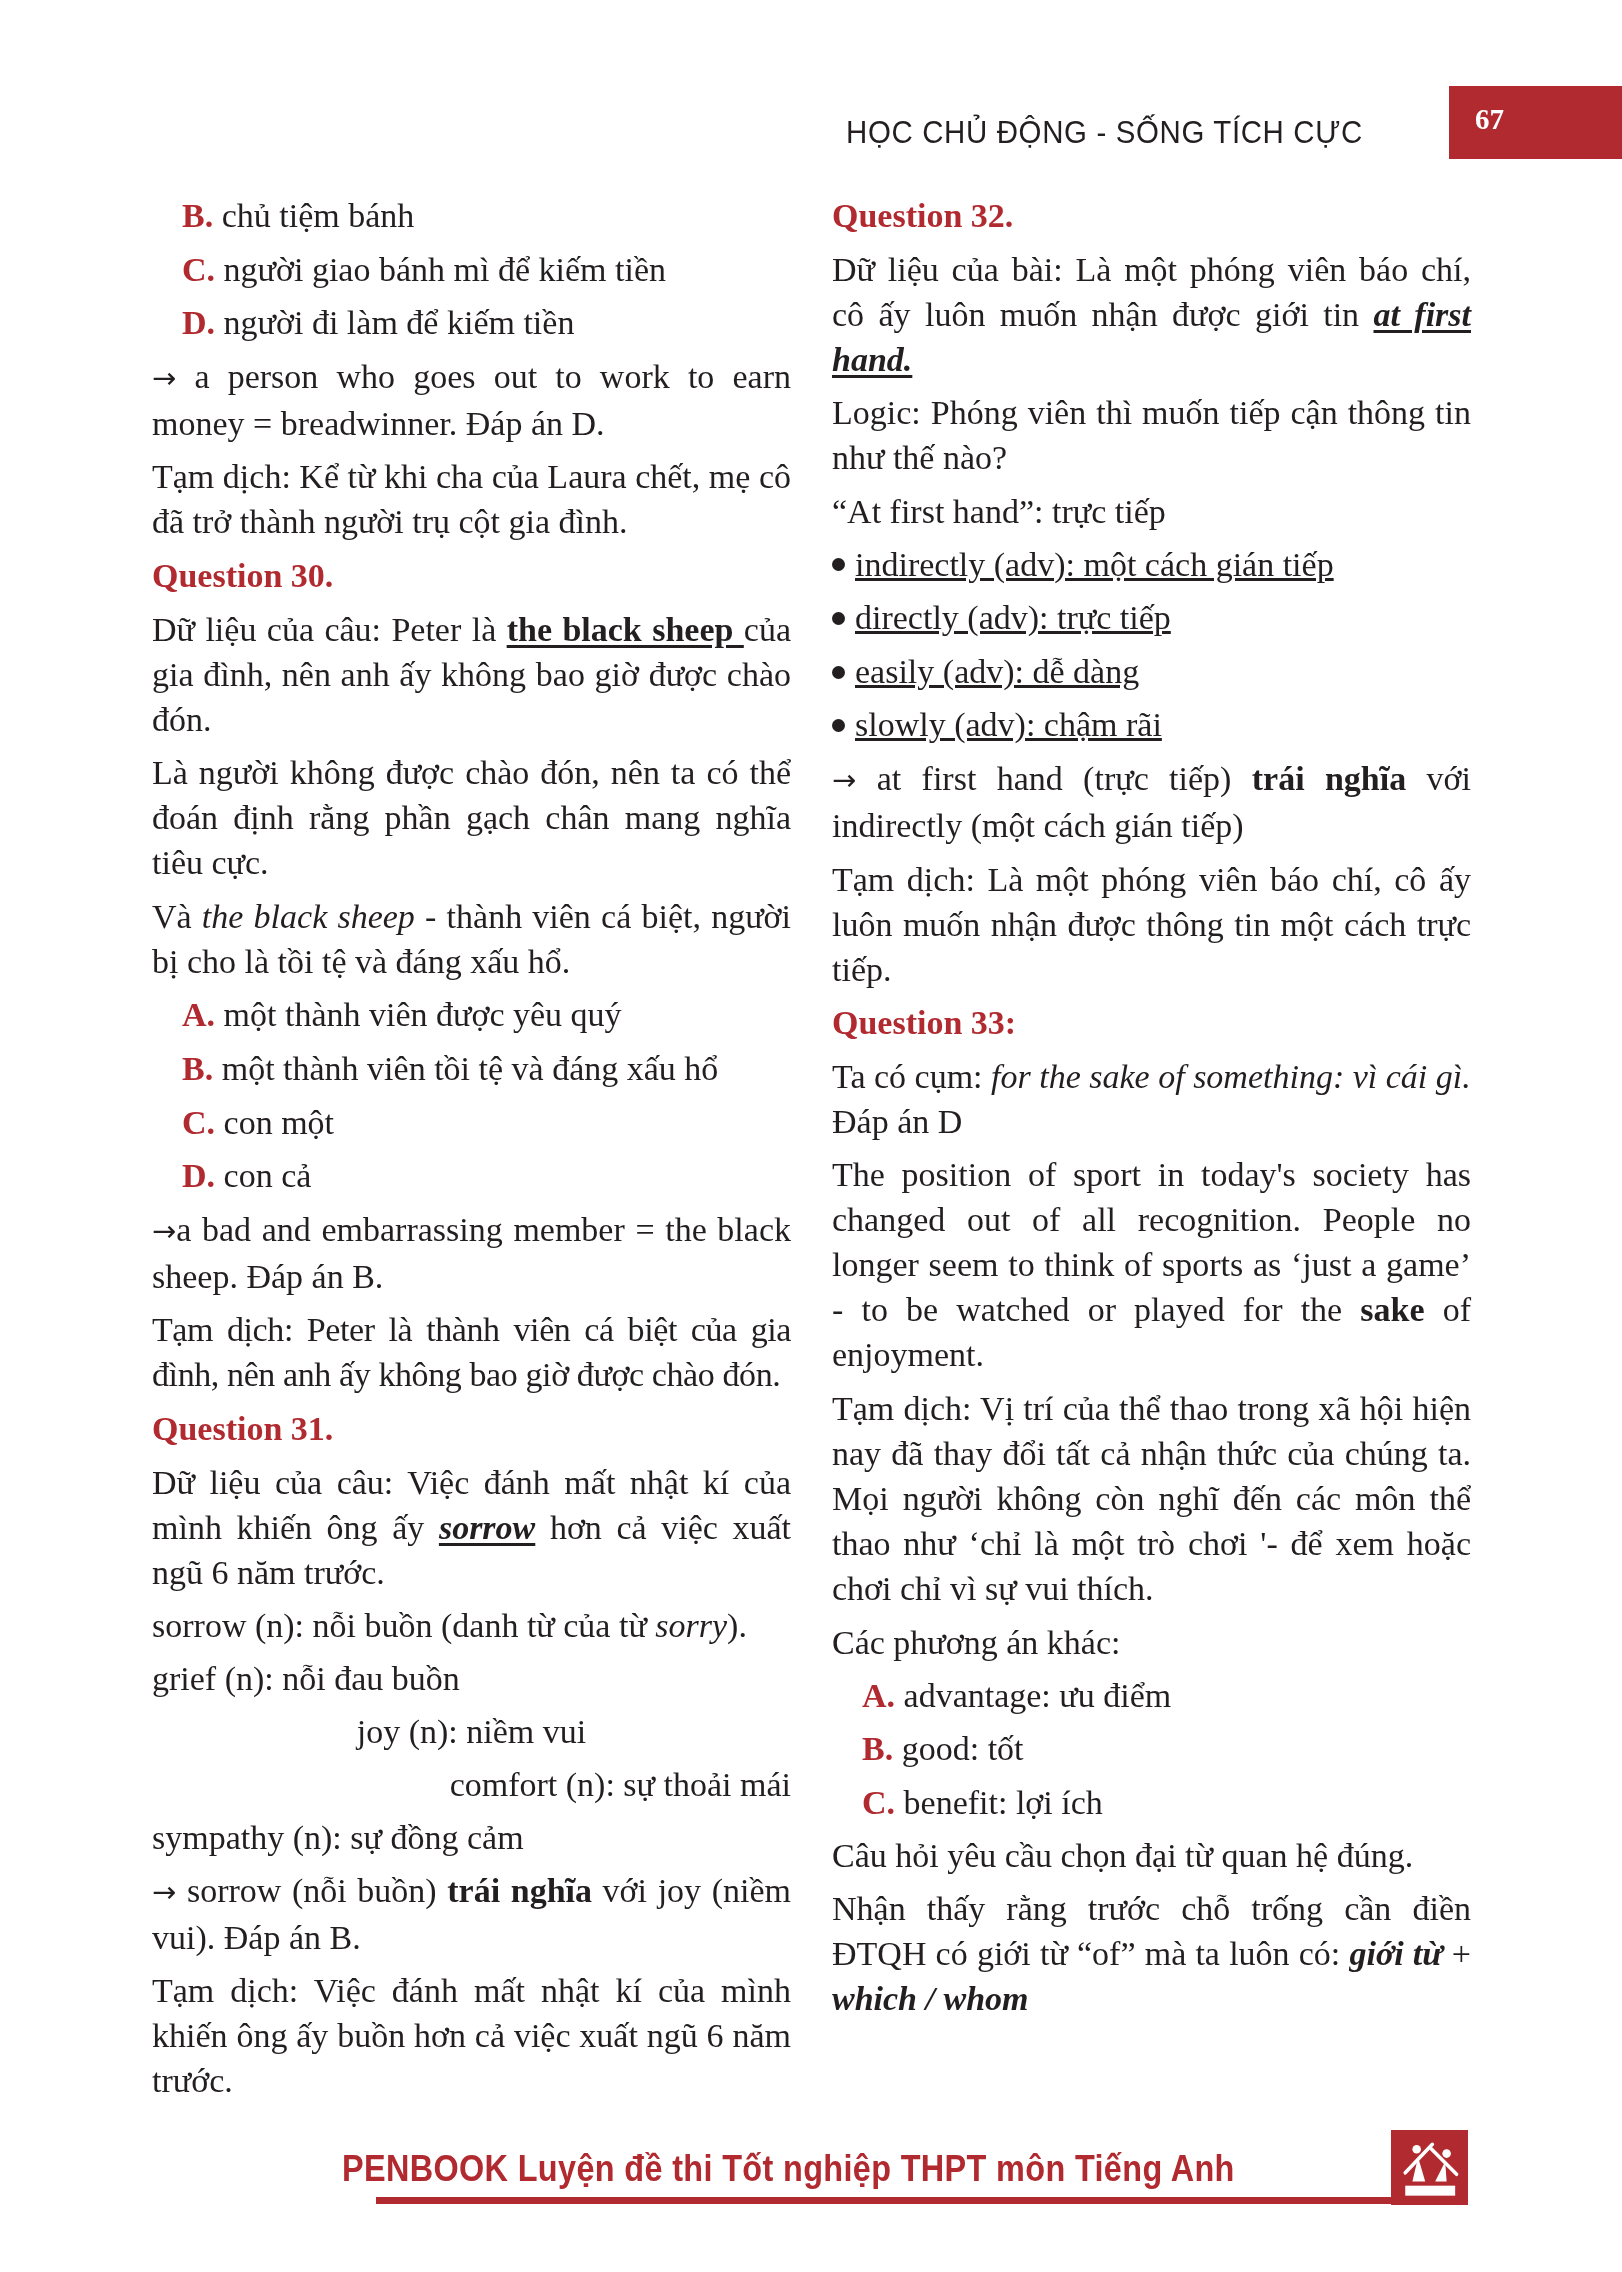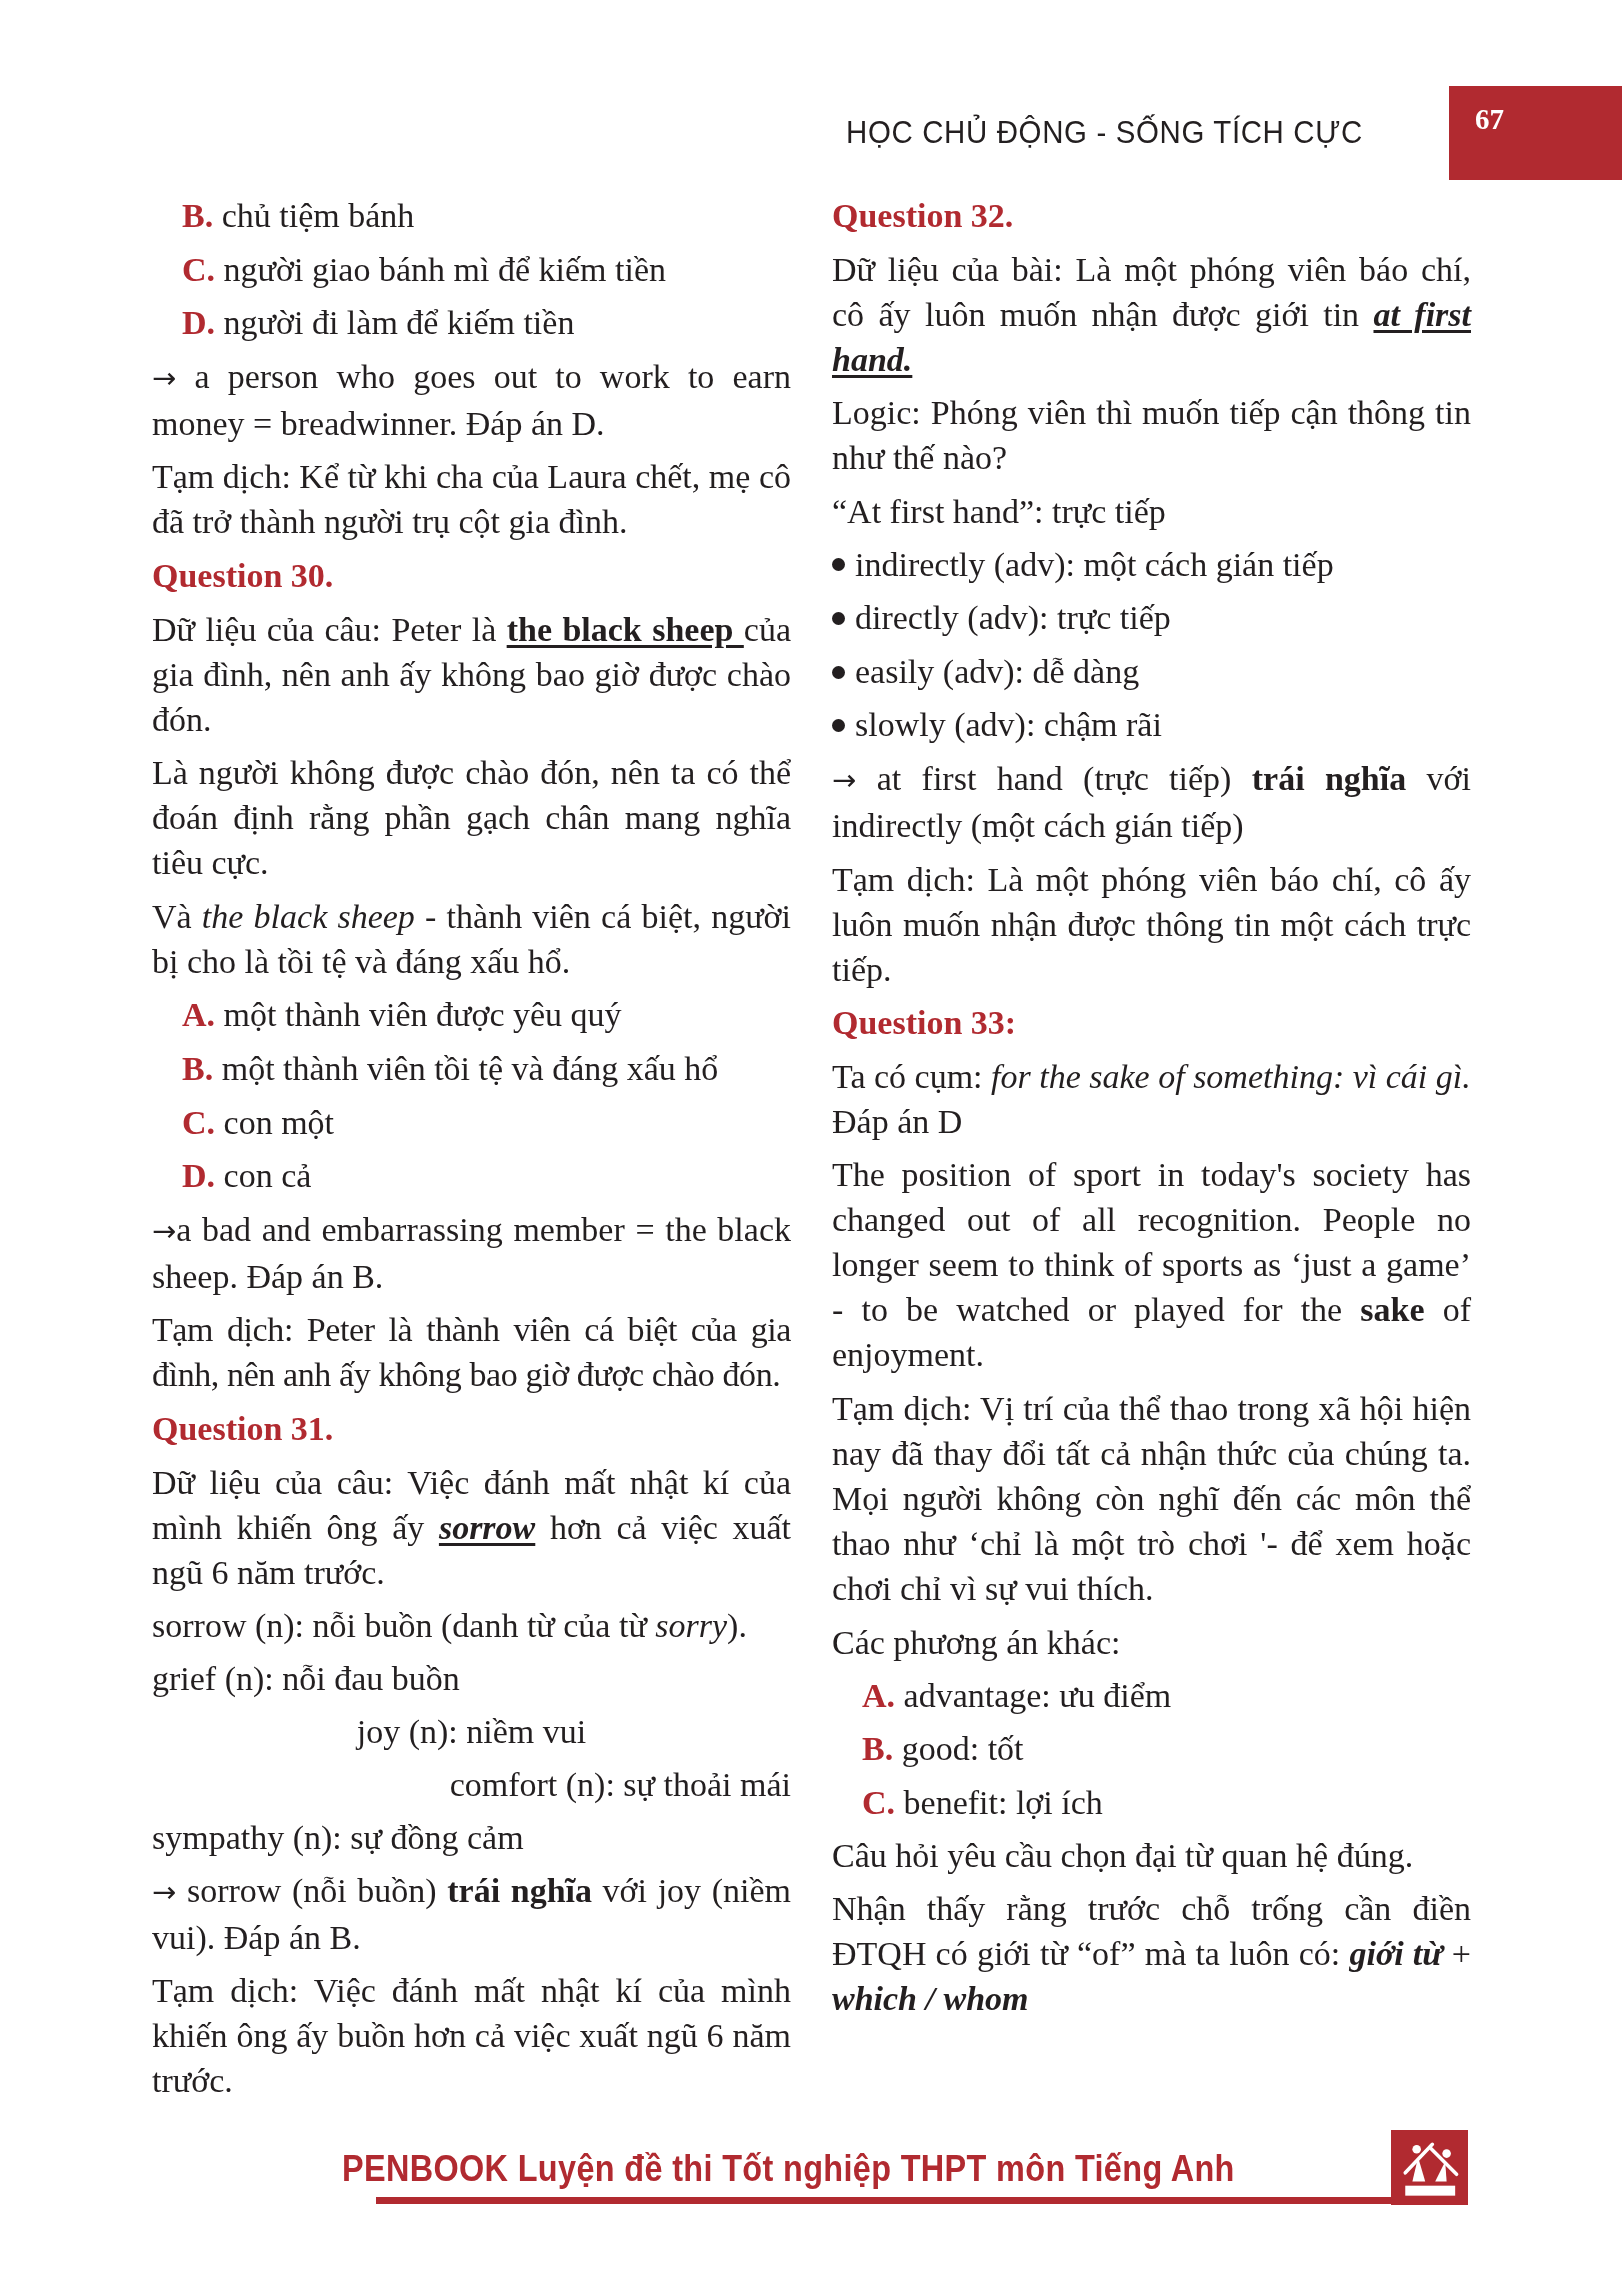--- a/index.html
+++ b/index.html
@@ -6,37 +6,37 @@
   html, body { width: 1622px; height: 2273px; background: #ffffff; overflow: hidden; }
   body { position: relative; font-family: "Liberation Serif", "DejaVu Serif", serif; color: #231f20; }
 
   .header-title {
     position: absolute; left: 846px; top: 114px;
     font-family: "Liberation Sans", "DejaVu Sans", sans-serif;
     font-size: 32px; letter-spacing: 0.7px; color: #231f20; font-weight: normal;
     transform: scaleX(0.92); transform-origin: left center;
   }
   .page-box {
-    position: absolute; left: 1449px; top: 86px; width: 173px; height: 94px;
+    position: absolute; left: 1449px; top: 86px; width: 173px; height: 73px;
     background: #b12a30;
   }
   .page-number {
     position: absolute; left: 26px; top: 17px;
     font-family: "Liberation Serif", serif; font-weight: bold; font-size: 29px; color: #ffffff;
   }
 
   .col { position: absolute; top: 193px; width: 639px; font-size: 34px; line-height: 45px; }
   .col.left { left: 152px; }
   .col.right { left: 832px; }
   .col p { text-align: justify; margin-bottom: 8.6px; }
   .col p.tight { margin-bottom: 7.9px; }
   .q-title { color: #b12a30; font-weight: bold; font-size: 34px; margin-bottom: 8.6px; line-height: 45px; }
   .opt { padding-left: 30px; margin-bottom: 7.9px; text-align: center; }
   .opt .letter { color: #b12a30; font-weight: bold; }
-  .bullet { text-align: left !important; margin-bottom: 7.9px; }
+  .bullet { text-align: left !important; margin-bottom: 7.9px; text-decoration: underline; }
   .bullet .dot { display: inline-block; width: 13px; height: 13px; border-radius: 50%; background: #231f20; margin-right: 10px; vertical-align: middle; position: relative; top: -2.9px; }
   .u { text-decoration: underline; text-decoration-thickness: 2.9px; text-underline-offset: 4.3px; }
   .b { font-weight: bold; }
   .i { font-style: italic; }
   .arrow { font-family: "DejaVu Sans", sans-serif; font-size: 29px; }
 
   .footer-text {
     position: absolute; left: 342px; top: 2148px;
     font-family: "Liberation Sans", "DejaVu Sans", sans-serif; font-weight: bold;
     font-size: 36px; color: #b12a30; letter-spacing: 0.4px;

